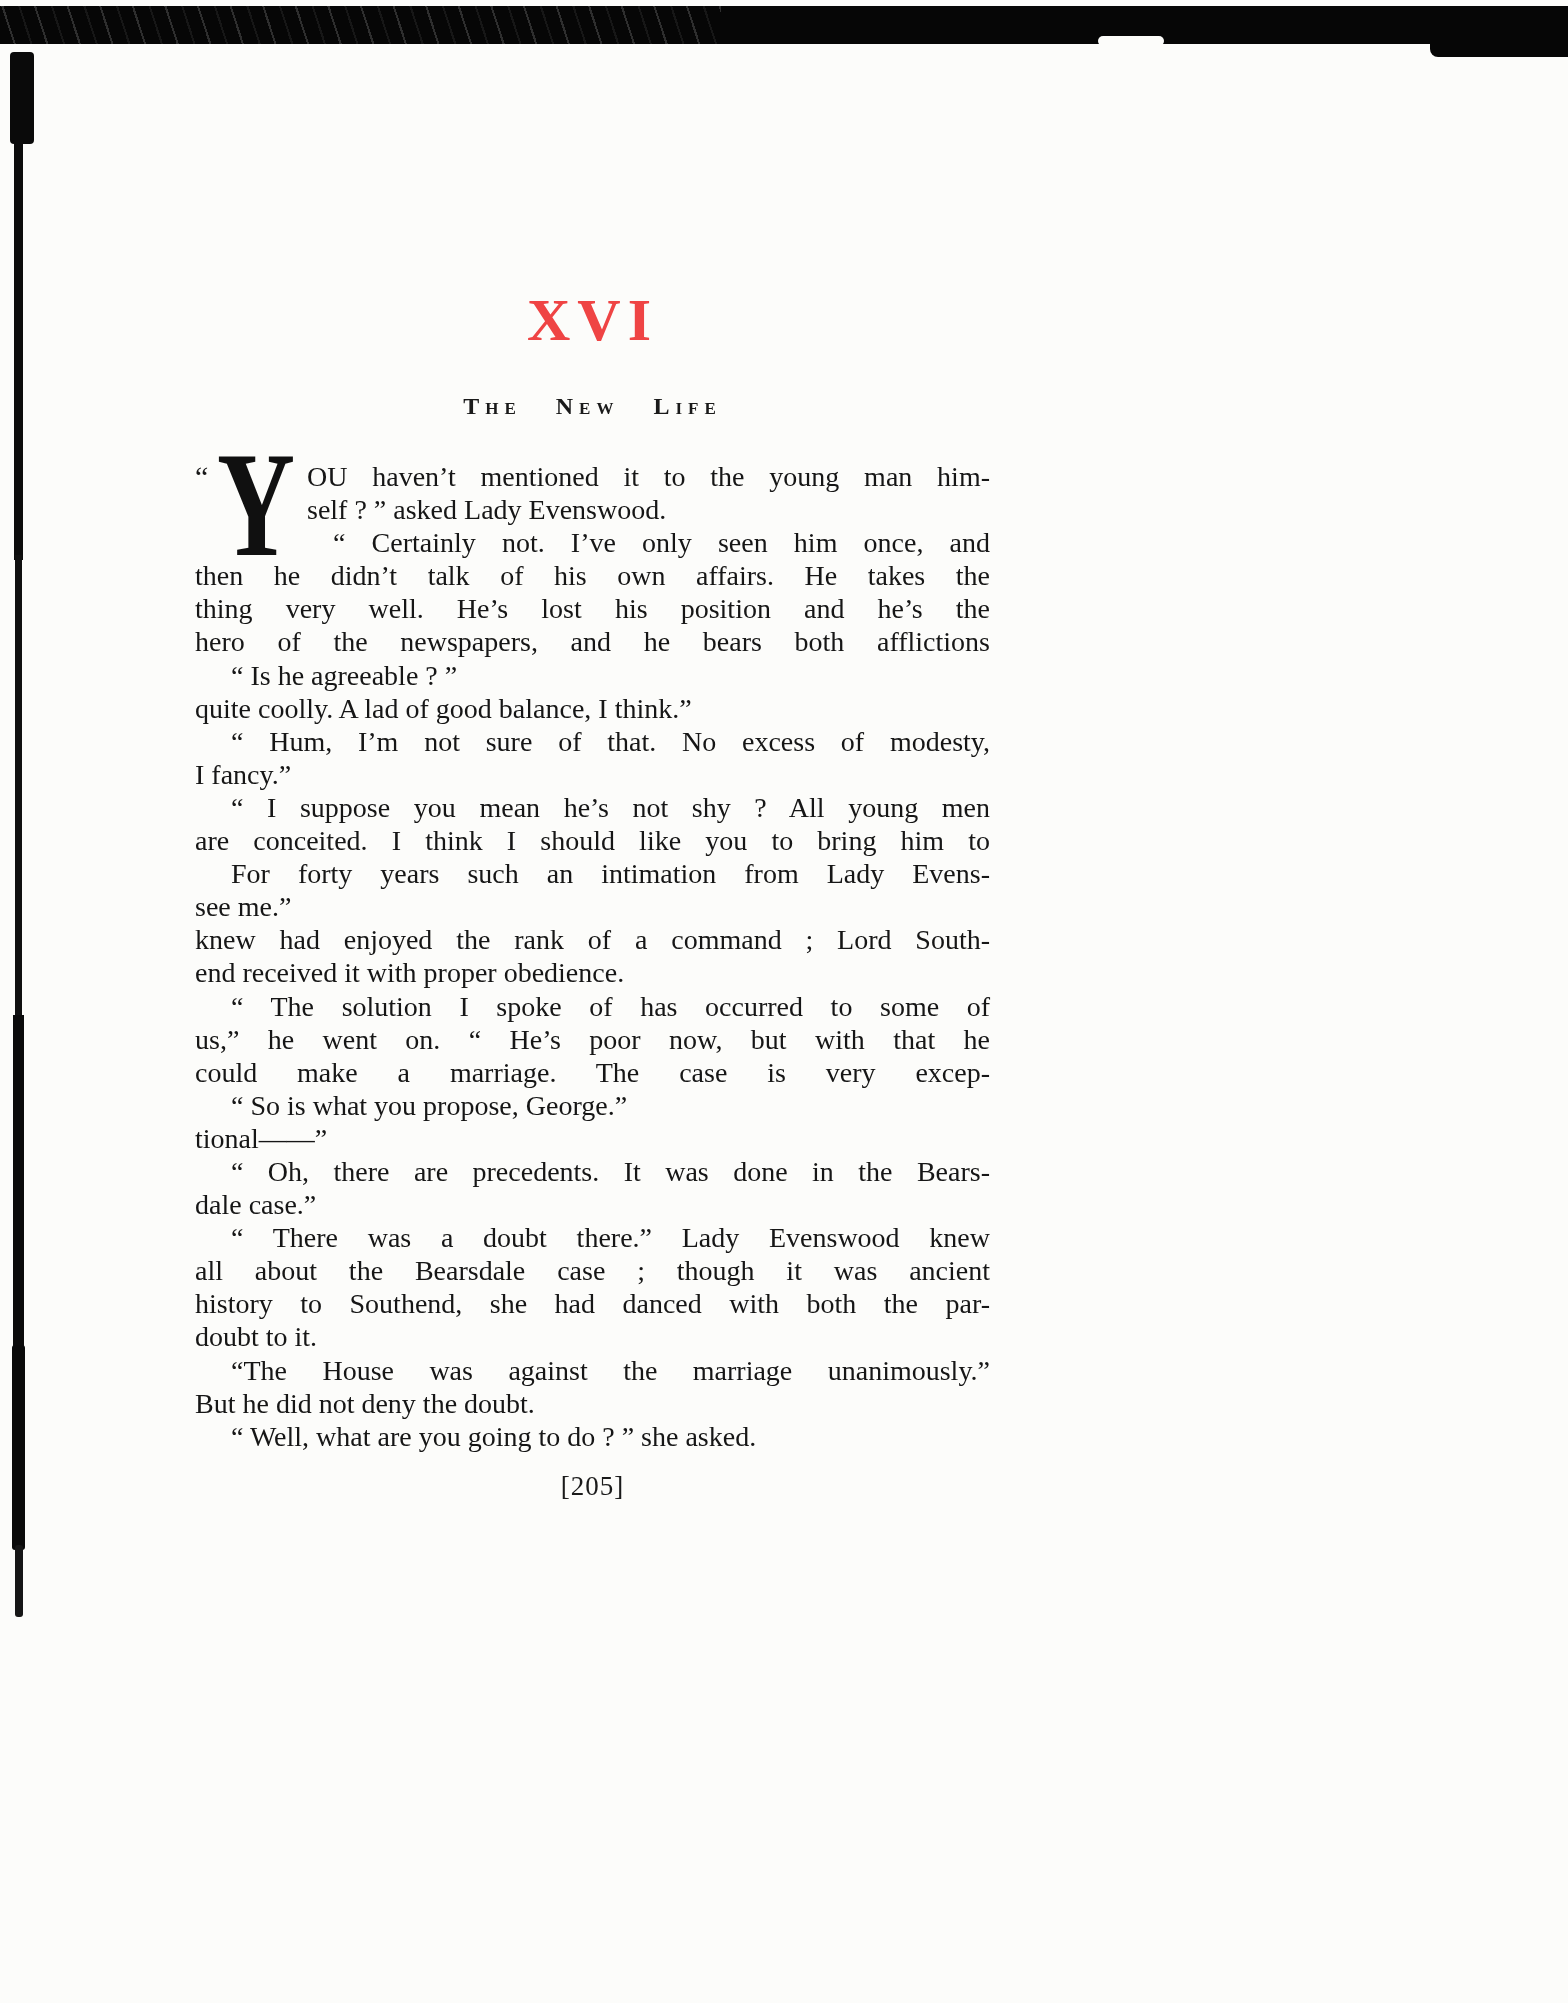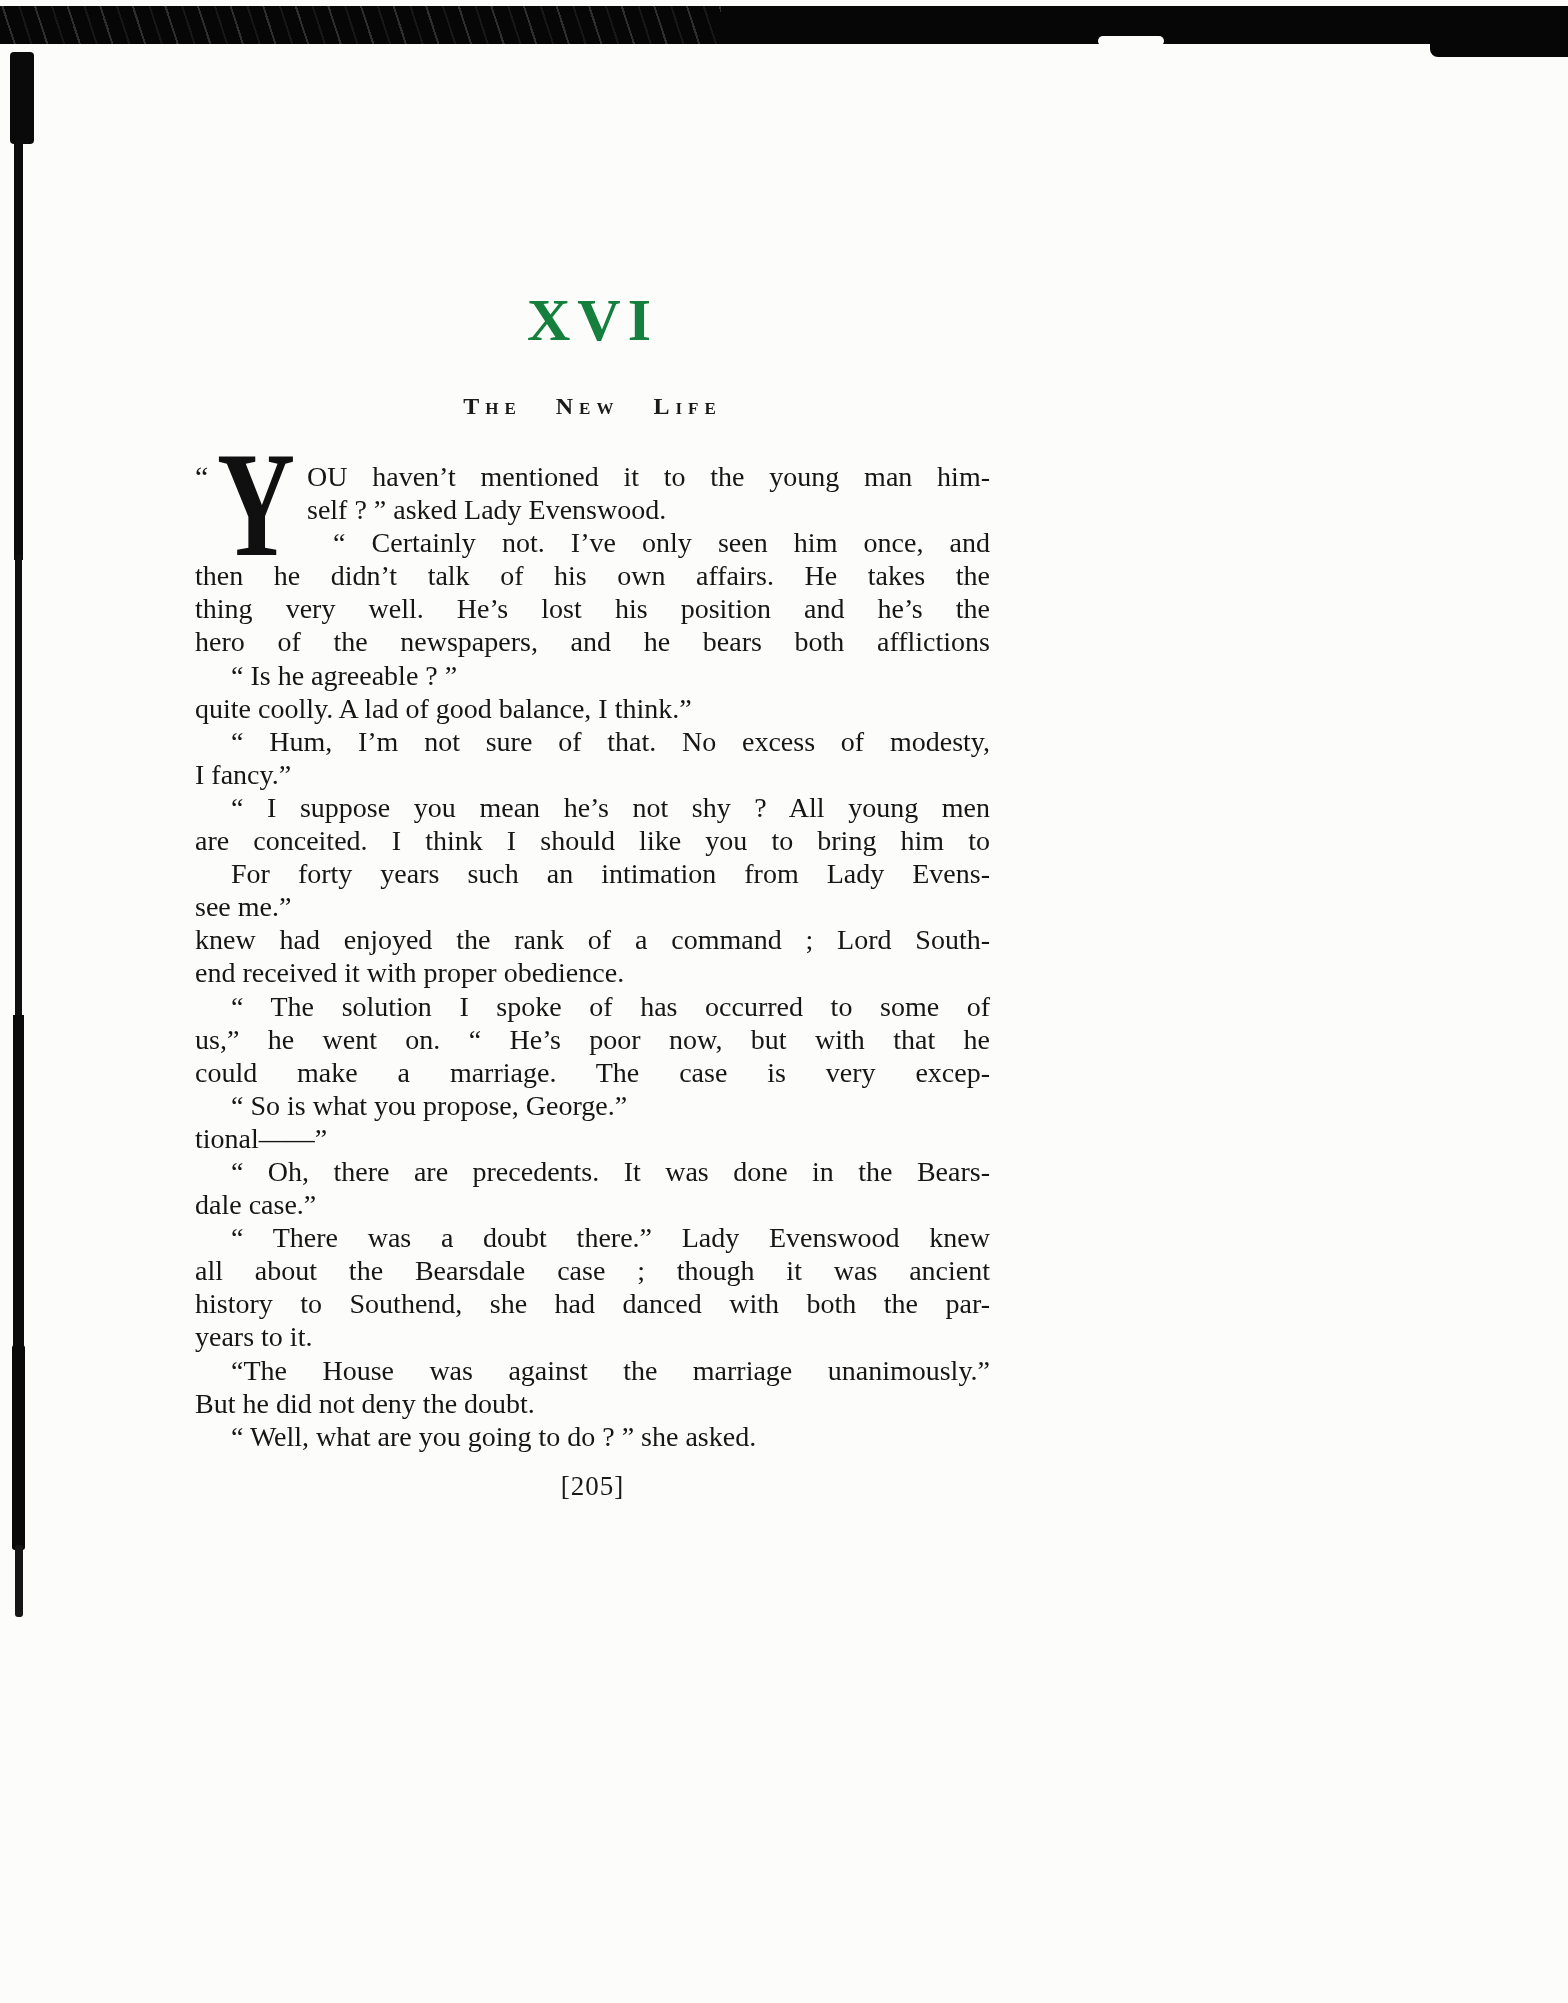--- a/index.html
+++ b/index.html
@@ -52,21 +52,21 @@
     left: 195px; top: 0;
     width: 795px; height: 2003px;
   }
   .chapter-number {
     padding-top: 290px;
     text-align: center;
     font-size: 60px;
     line-height: 1;
     font-weight: bold;
     letter-spacing: 7px;
-    color: #15803d;
+    color: #ef4444;
   }
   .chapter-title {
     margin-top: 44px;
     text-align: center;
     font-variant: small-caps;
     font-size: 24px;
     line-height: 1;
     font-weight: bold;
     letter-spacing: 6px;
     word-spacing: 22px;
@@ -153,21 +153,21 @@
         <div class="line just ind-para">“ The solution I spoke of has occurred to some of</div>
         <div class="line just">us,” he went on.  “ He’s poor now, but with that he</div>
         <div class="line just">could make a marriage.  The case is very excep-</div>
         <div class="line ind-para">“ So is what you propose, George.”</div>
         <div class="line">tional——”</div>
         <div class="line just ind-para">“ Oh, there are precedents.  It was done in the Bears-</div>
         <div class="line">dale case.”</div>
         <div class="line just ind-para">“ There was a doubt there.”  Lady Evenswood knew</div>
         <div class="line just">all about the Bearsdale case ; though it was ancient</div>
         <div class="line just">history to Southend, she had danced with both the par-</div>
-        <div class="line">years to it.</div>
+        <div class="line">doubt to it.</div>
         <div class="line just ind-para">“The House was against the marriage unanimously.”</div>
         <div class="line">But he did not deny the doubt.</div>
         <div class="line ind-para">“ Well, what are you going to do ? ” she asked.</div>
       </div>
 
     <div class="page-number">[205]</div>
   </div>
 
 </div>
 

